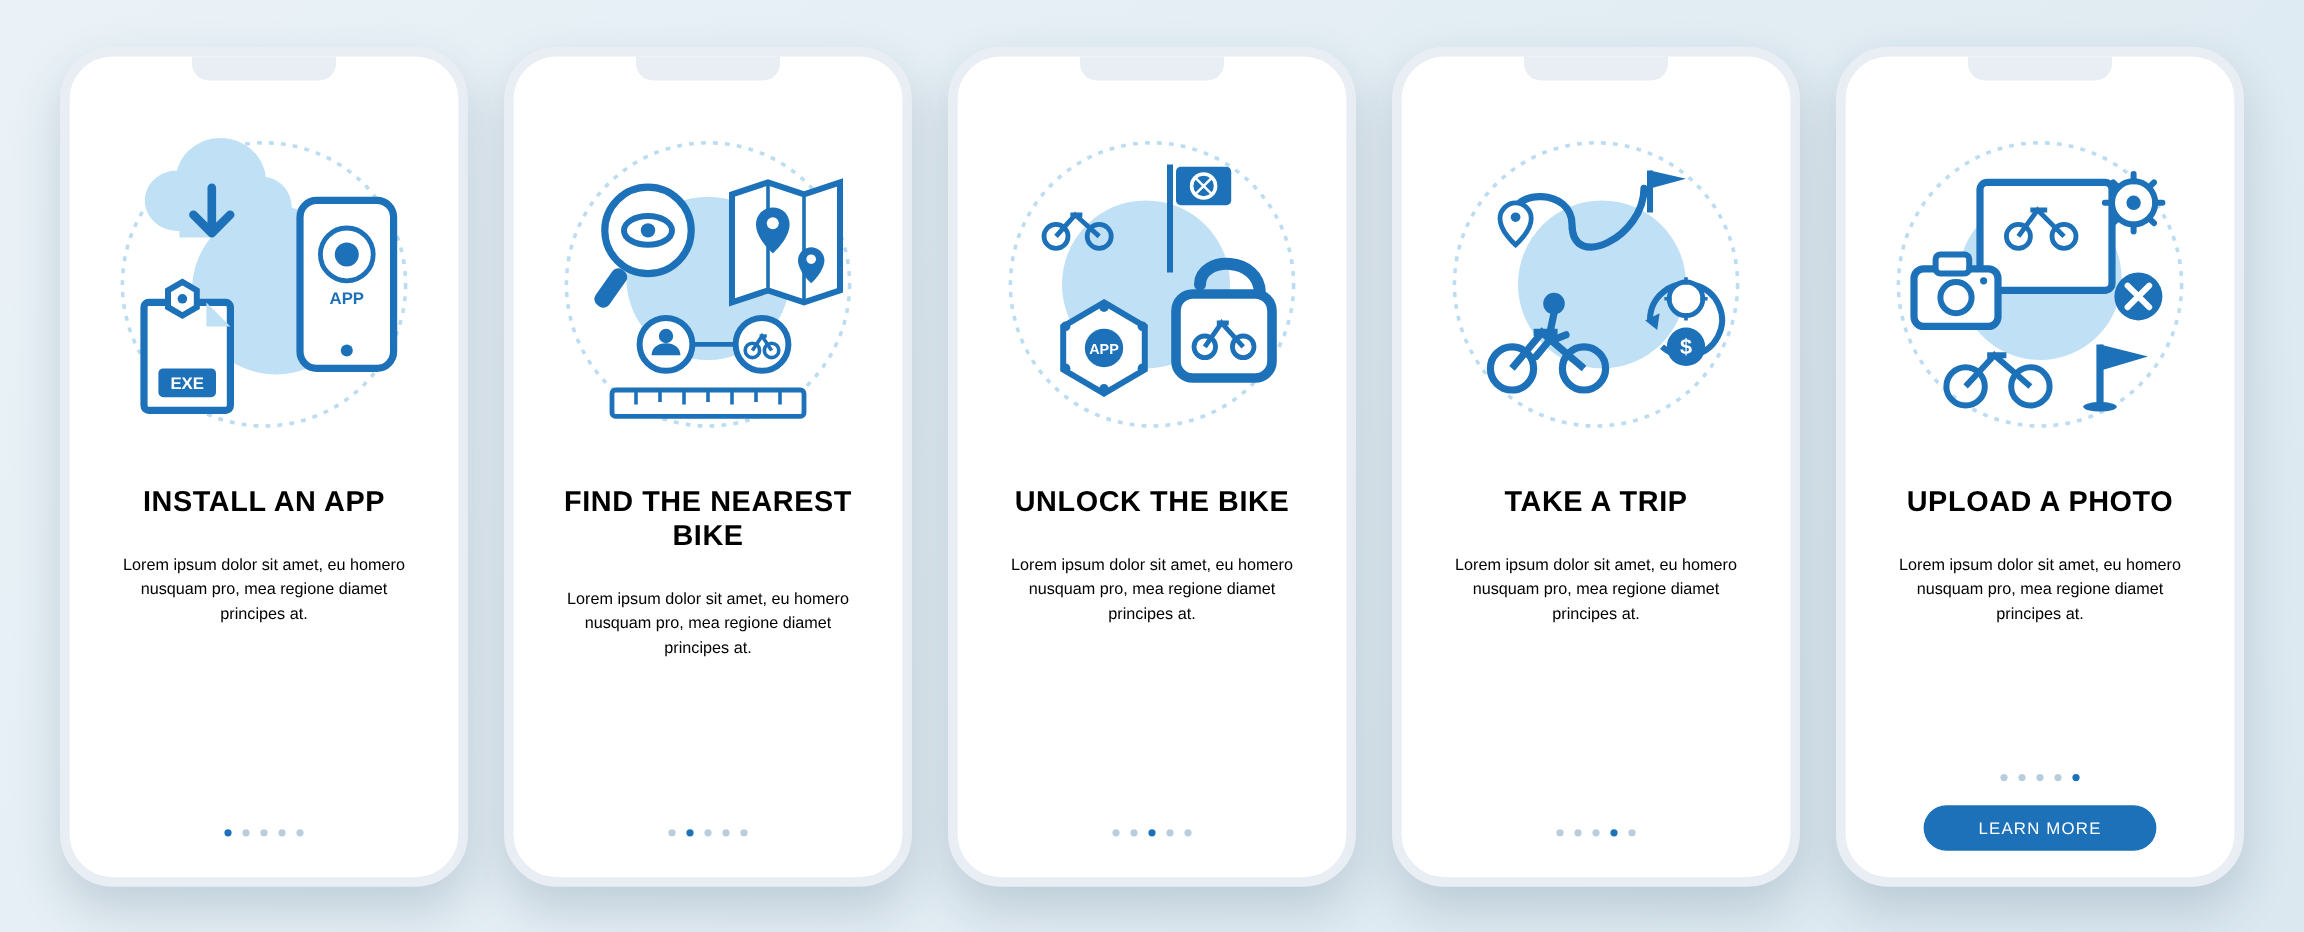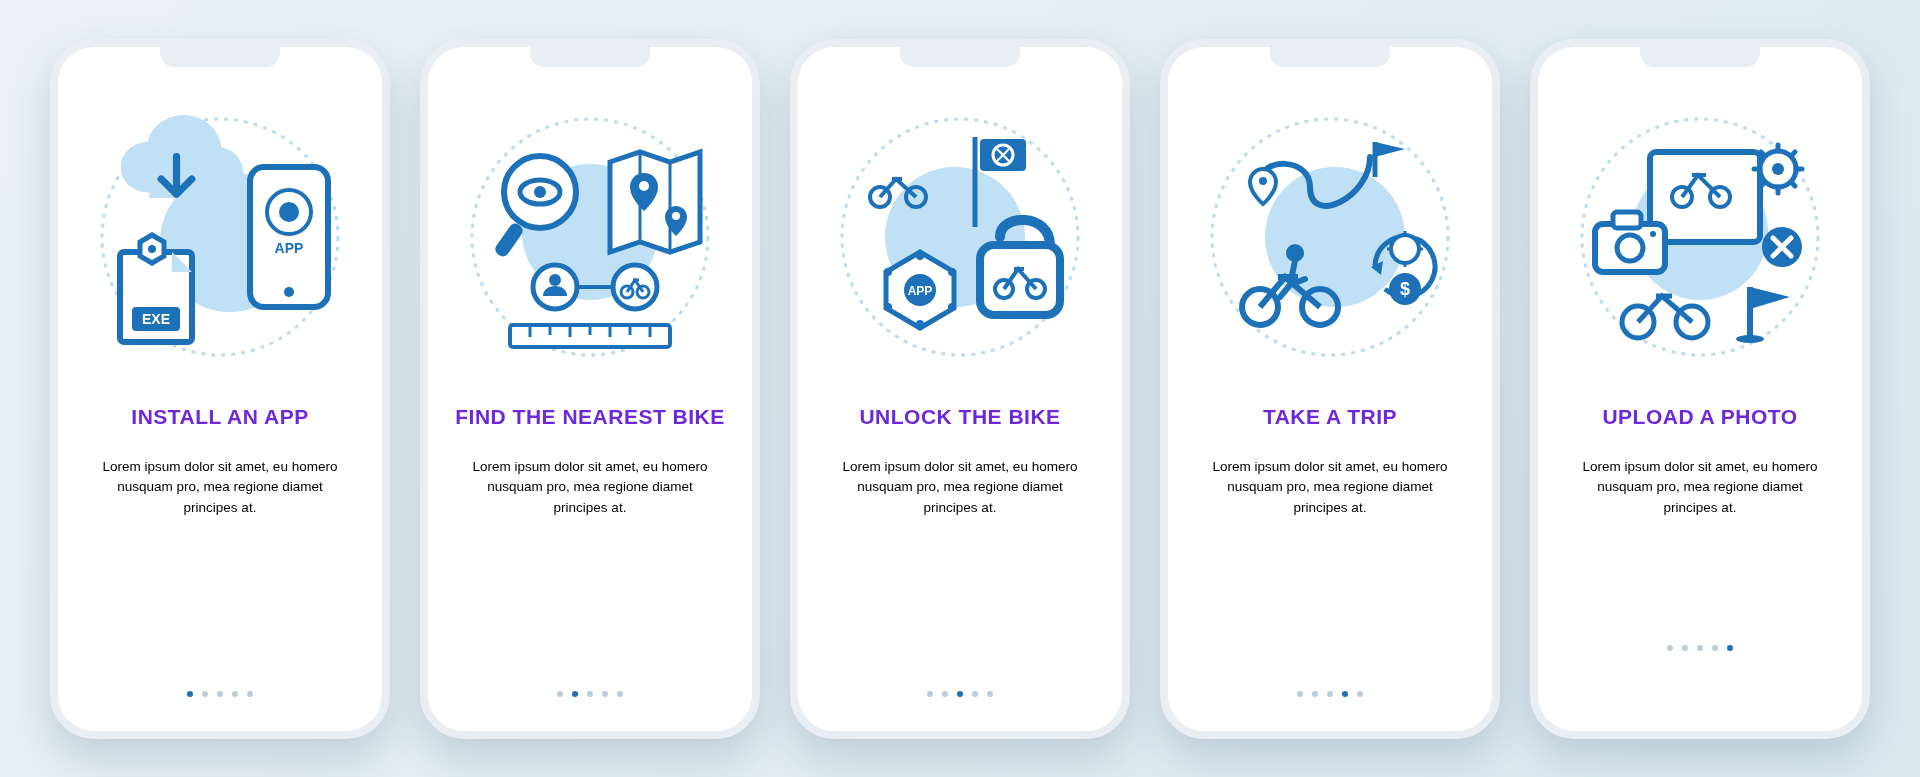--- a/index.html
+++ b/index.html
@@ -41,23 +41,23 @@
     width: 280px;
     height: 280px;
     margin-top: 20px;
     display: flex;
     align-items: center;
     justify-content: center;
     position: relative;
   }
   .illus svg { width: 100%; height: 100%; }
   .title {
-    color: #6d28d9;
+    color: #000000;
     font-weight: 700;
-    font-size: 21px;
+    font-size: 24px;
     letter-spacing: 0.5px;
     text-align: center;
     margin-top: 28px;
     text-transform: uppercase;
   }
   .desc {
     color: #000000;
     font-size: 13.5px;
     line-height: 1.55;
     text-align: center;
@@ -338,13 +338,14 @@
   </div>
   <div class="title">UPLOAD A PHOTO</div>
   <div class="desc">Lorem ipsum dolor sit amet, eu homero nusquam pro, mea regione diamet principes at.</div>
   <div class="dots shift">
     <span class="dot"></span>
     <span class="dot"></span>
     <span class="dot"></span>
     <span class="dot"></span>
     <span class="dot active"></span>
   </div>
+  <button class="cta">LEARN MORE</button>
 </div>
 
 </body></html>

